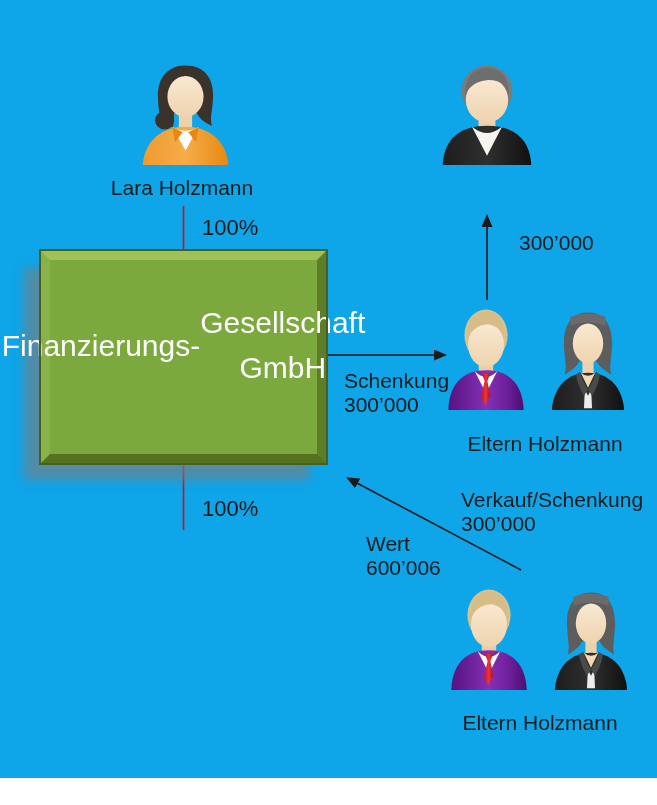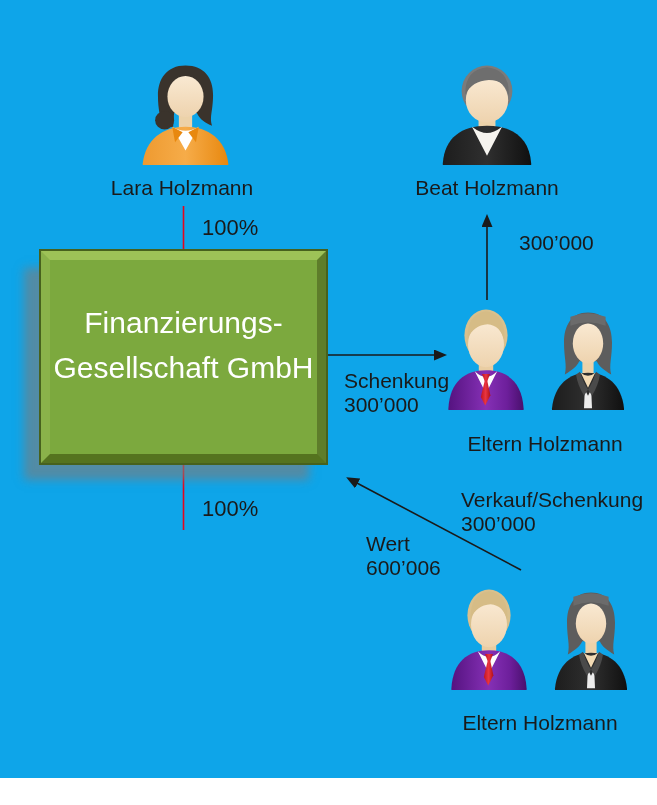--- a/index.html
+++ b/index.html
@@ -4,21 +4,21 @@
 <style>
   html,body{margin:0;padding:0;background:#ffffff;}
   body{width:657px;height:805px;position:relative;font-family:"Liberation Sans","DejaVu Sans",sans-serif;color:#1a1a1a;}
   .canvas{position:absolute;inset:0;width:657px;height:778px;overflow:hidden;background:#0ea5e9;}
   .overlay{position:absolute;left:0;top:0;width:657px;height:805px;}
   .avatar{position:absolute;}
   .plabel{position:absolute;font-size:21px;line-height:24px;text-align:center;color:#1a1a1a;}
   .edge-label{position:absolute;font-size:21px;line-height:24px;text-align:left;color:#1a1a1a;}
   .edge-label span{display:block;}
   .pct{position:absolute;font-size:22px;color:#1a1a1a;}
-  .node-box{position:absolute;box-sizing:border-box;width:285px;display:flex;flex-direction:column;
+  .node-box{position:absolute;box-sizing:border-box;width:285px;display:flex;flex-direction:row;
     align-items:center;justify-content:center;text-align:center;color:#ffffff;font-size:30px;line-height:45px;
     padding-bottom:24px;}
   .node-box span{display:block;}
   .box-green{left:41px;top:251px;height:212px;background:#7ca93e;
     border:9px solid;border-color:#9dc257 #5e7d2a #55731f #8ab24a;
     outline:2px solid #47611d;
     box-shadow:-17px 17px 9px rgba(125,125,125,0.62);}
   .box-orange{left:41px;top:531px;height:214px;background:#e8830f;
     border:9px solid;border-color:#f5a53f #a86005 #9a5a00 #f09a2e;
     outline:2px solid #5c3c05;
@@ -116,21 +116,20 @@
   </svg>
 
   <svg class="avatar" style="left:138px;top:60px" width="95" height="105" viewBox="0 0 100 115" preserveAspectRatio="none">
     <use href="#av-woman-orange"></use>
   </svg>
   <div class="plabel" style="left:82px;top:176px;width:200px">Lara Holzmann</div>
 
   <svg class="avatar" style="left:440px;top:60px" width="94" height="105" viewBox="0 0 100 115" preserveAspectRatio="none">
     <use href="#av-man-gray"></use>
   </svg>
-  <div class="plabel" style="left:387px;top:176px;width:200px">Beat Holzmann</div>
 
   <div class="pct" style="left:202px;top:215px">100%</div>
 
   <div class="node-box box-green">
     <span>Finanzierungs-</span>
     <span>Gesellschaft GmbH</span>
   </div>
 
   <div class="edge-label" style="left:519px;top:231px">
     <span>300’000</span>

